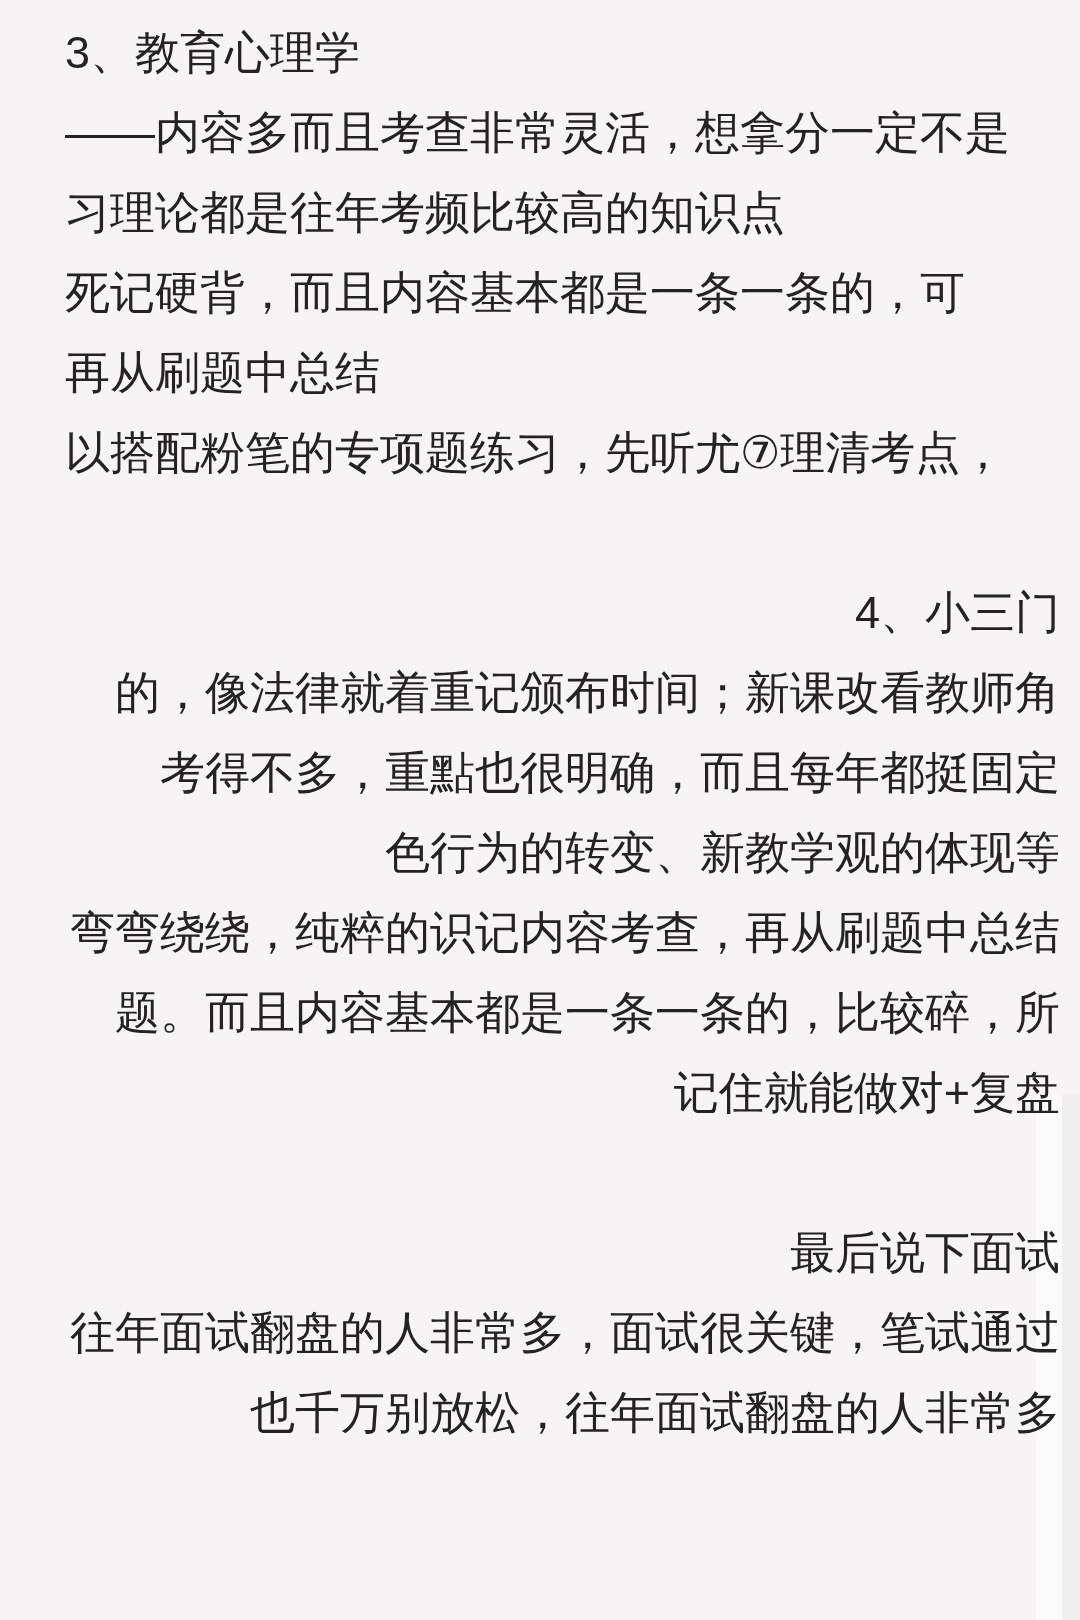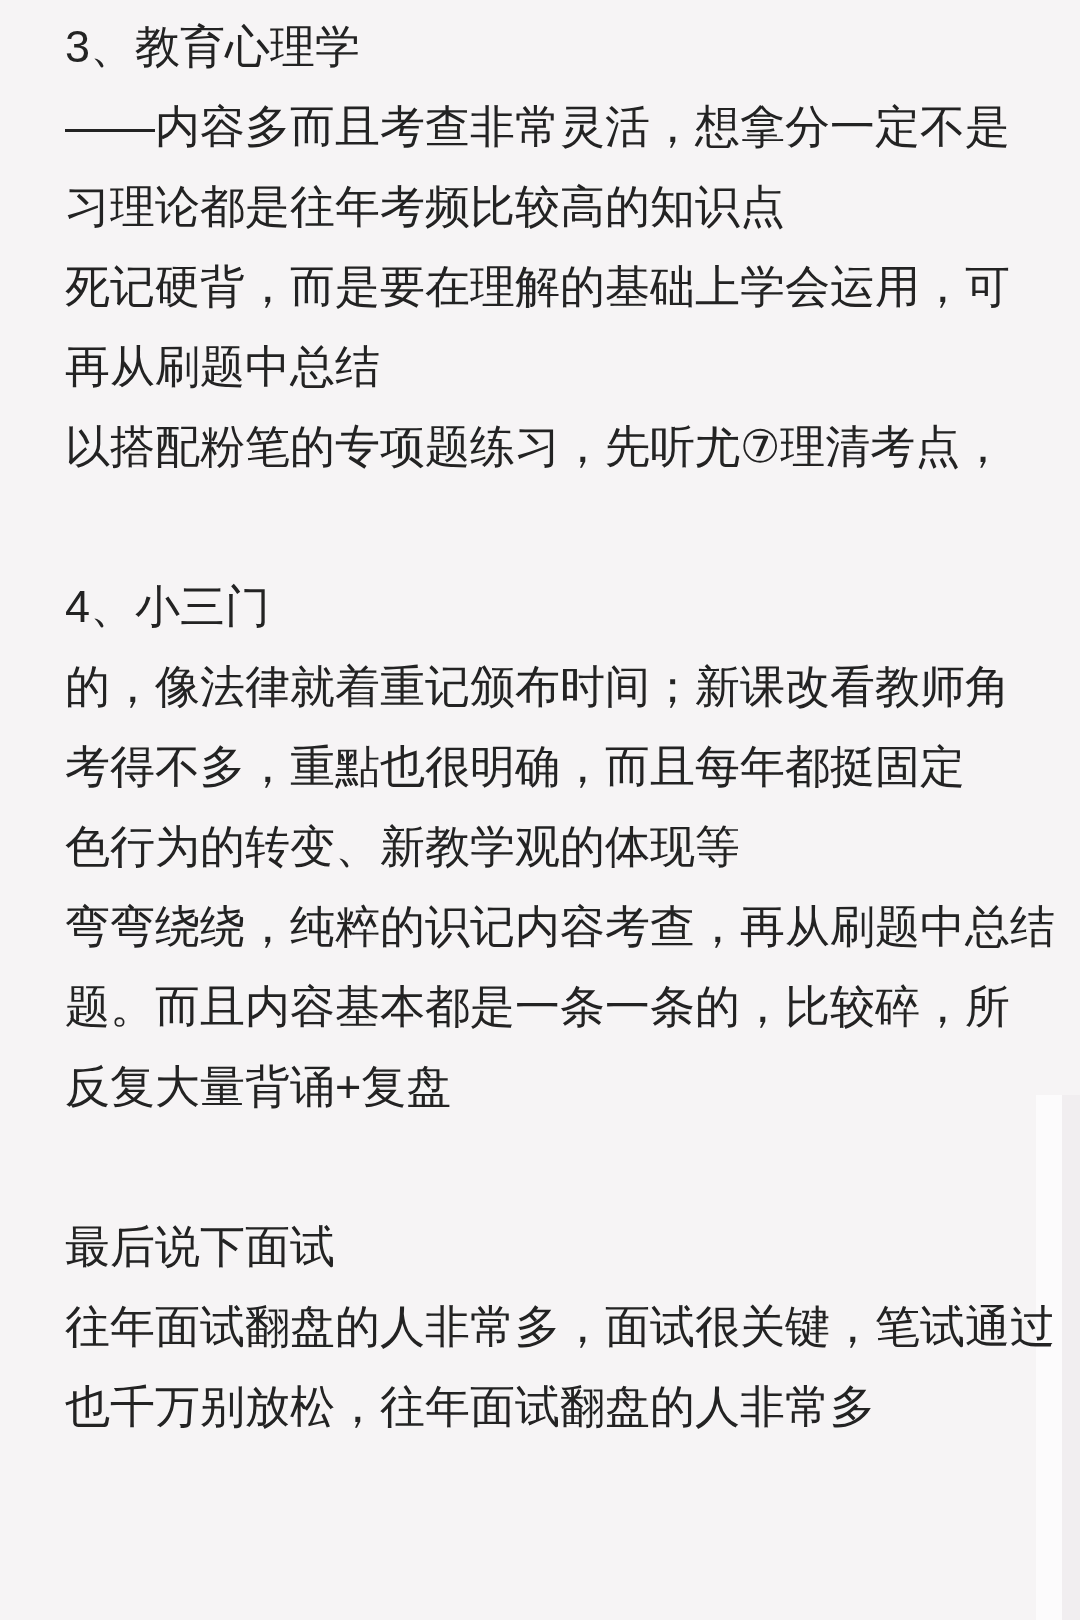--- a/index.html
+++ b/index.html
@@ -11,25 +11,26 @@
     width: 1080px;
     height: 1620px;
     background: var(--bg, #f6f4f5);
     color: var(--text, #232323);
     font-family: "Liberation Sans", "DejaVu Sans", sans-serif;
     overflow: hidden;
     position: relative;
   }
   .note {
     position: relative;
-    padding: 7px 20px 0 65px;
+    padding: 13px 20px 0 65px;
     z-index: 2;
   }
   .section + .section {
     margin-top: 80px; 
+    text-align: right;
   }
   .line {
     height: 80px;
     line-height: 80px;
     font-size: 45px;
     font-weight: 400;
     white-space: nowrap;
     letter-spacing: 0;
   }
   
@@ -55,33 +56,33 @@
 </style>
 </head>
 <body>
 
 <div class="note">
 
   <section class="section">
     <div class="line">3、教育心理学</div>
     <div class="line">——内容多而且考查非常灵活，想拿分一定不是</div>
     <div class="line">习理论都是往年考频比较高的知识点</div>
-    <div class="line">死记硬背，而是要在理解的基础上学会运用，可</div>
+    <div class="line">死记硬背，而且内容基本都是一条一条的，可</div>
     <div class="line">再从刷题中总结</div>
     <div class="line">以搭配粉笔的专项题练习，先听尤⑦理清考点，</div>
   </section>
 
   <section class="section">
     <div class="line">4、小三门</div>
     <div class="line">的，像法律就着重记颁布时间；新课改看教师角</div>
     <div class="line">考得不多，重點也很明确，而且每年都挺固定</div>
     <div class="line">色行为的转变、新教学观的体现等</div>
     <div class="line">弯弯绕绕，纯粹的识记内容考查，再从刷题中总结</div>
     <div class="line">题。而且内容基本都是一条一条的，比较碎，所</div>
-    <div class="line">反复大量背诵+复盘</div>
+    <div class="line">记住就能做对+复盘</div>
   </section>
 
   <section class="section">
     <div class="line">最后说下面试</div>
     <div class="line">往年面试翻盘的人非常多，面试很关键，笔试通过</div>
     <div class="line">也千万别放松，往年面试翻盘的人非常多</div>
   </section>
 
 </div>
 

